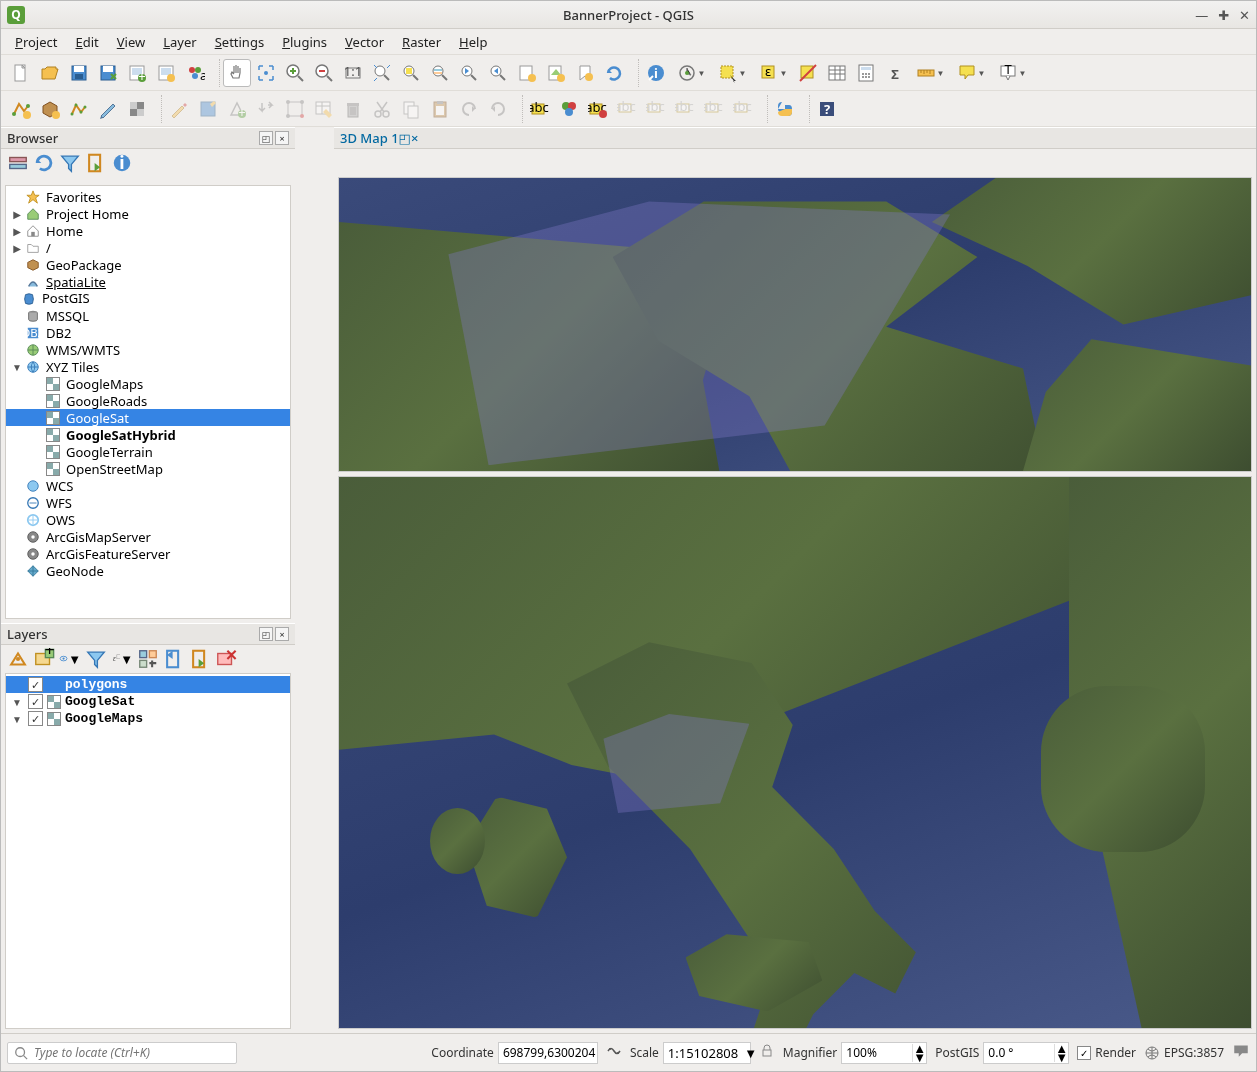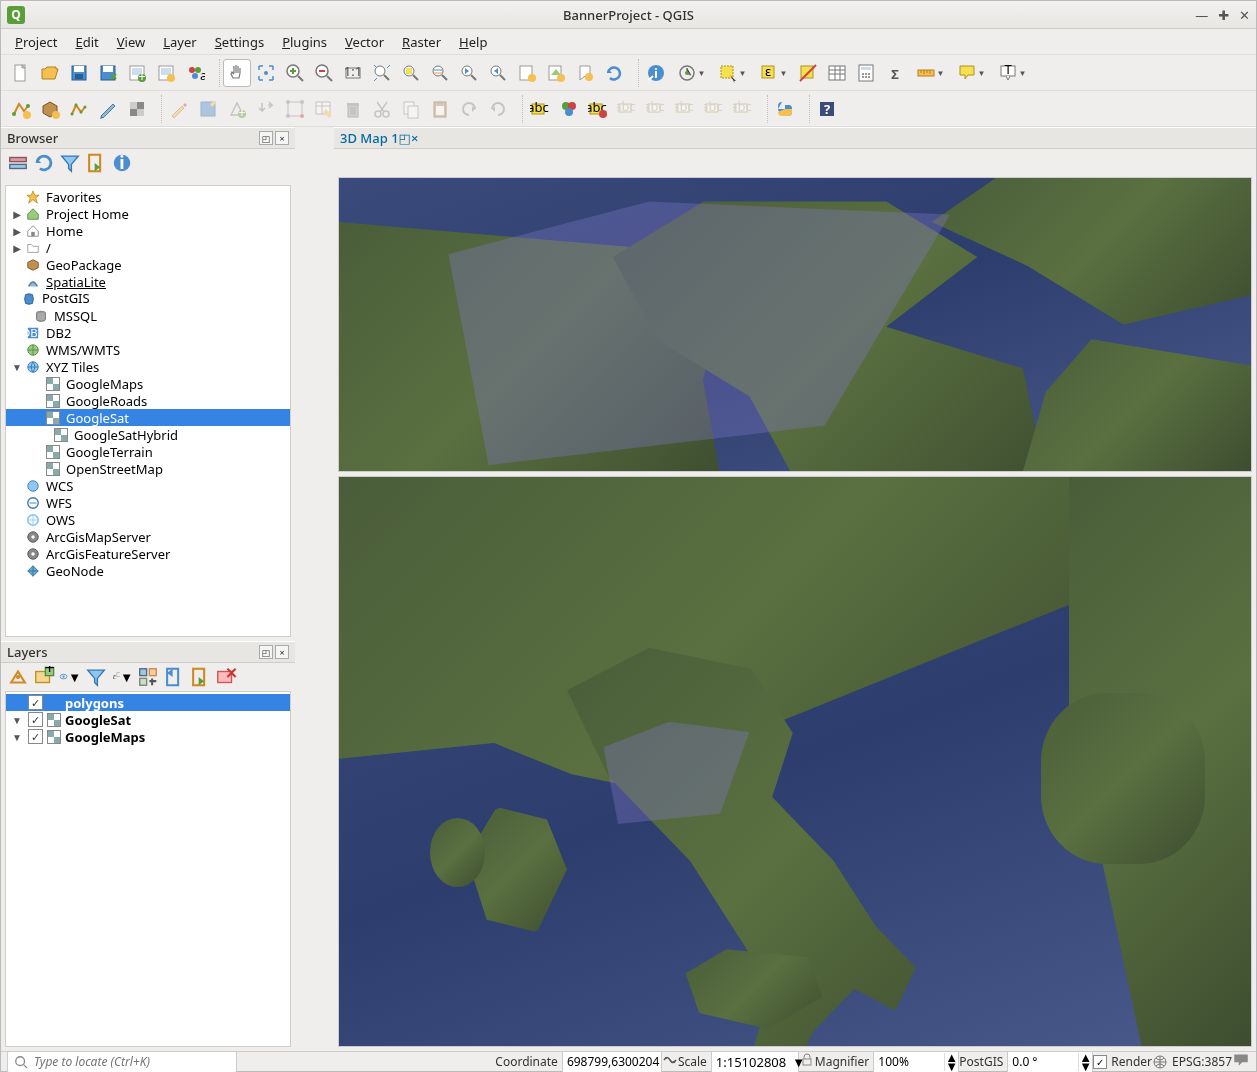--- a/index.html
+++ b/index.html
@@ -36,31 +36,31 @@
   .tree-item .icon-slot svg { width: 14px; height: 14px; }
   .tree-item .label { font-size: 13px; }
   .layers-panel { display: flex; flex-direction: column; height: 410px; }
   .layers-tree { flex: 1; background: #fff; border:1px solid #d0cdc8; margin: 0 4px 4px 4px; padding: 2px 0; overflow-y:auto;}
   .layer-item { display: flex; align-items: center; height: 17px; padding: 0 4px; cursor: pointer;}
   .layer-item.selected { background: #3584e4; color: #fff; }
   .layer-item .expand { width: 14px; text-align: center; font-size: 10px; color:#555;}
   .layer-item .chk { width: 15px; height: 15px; border: 1px solid #888; background: #fff; margin: 0 4px; display: flex; align-items: center; justify-content: center; font-size:11px; color:#333;}
   .layer-item.selected .chk { color:#333;}
   .layer-item .swatch { width: 14px; height: 14px; margin-right: 4px; display:flex; align-items:center; justify-content:center;}
-  .layer-item .label { font-weight: bold; }
+  .layer-item .label { font-weight: bold; font-family: Liberation Mono, monospace; }
   .right-panel { flex: 1; display: flex; flex-direction: column; }
   .map-3d-header { height: 22px; display: flex; align-items: center; padding: 0 6px; background: #e8e6e3; border-top:1px solid #fff; border-bottom: 1px solid #d0cdc8; font-weight:500; color:#0369a1;}
   .map-3d-toolbar { height: 28px; display: flex; align-items: center; padding: 0 6px; gap: 4px; background:#f0eeec;}
   .map-canvas { flex: 1; position: relative; overflow: hidden; margin: 0 4px 4px 4px; border:1px solid #ccc;}
   .map-3d { height: 295px; position: relative; margin: 0 4px 4px 4px; border:1px solid #ccc; overflow:hidden;}
   .terrain-bg { position: absolute; inset: 0; }
   .land { position: absolute; background: linear-gradient(135deg, #4a5d3a, #5a7040, #3d4d30); }
   .sea { position: absolute; background: linear-gradient(160deg, #3a4a7a, #2d3d6d, #4a5a8a); }
   .frustum { position: absolute; background: rgba(130,120,200,0.35); }
-  .statusbar { height: 20px; display: flex; align-items: center; padding: 0 6px; gap: 0; background: #f0eeec; border-top: 1px solid #d0cdc8;}
+  .statusbar { height: 38px; display: flex; align-items: center; padding: 0 6px; gap: 8px; background: #f0eeec; border-top: 1px solid #d0cdc8;}
   .locator { width: 230px; height: 22px; border: 1px solid #ccc; background: #fff; display: flex; align-items: center; padding: 0 6px; gap: 6px; border-radius:2px;}
   .locator input { border: none; outline: none; flex: 1; font-style: italic; color: #888; font-size:12px; background:transparent;}
   .status-field { display: flex; align-items: center; gap: 4px; }
   .status-field .lbl { font-size: 12px; color:#333;}
   .status-input { height: 22px; border: 1px solid #ccc; background: #fff; padding: 0 4px; font-size: 12px; display:flex; align-items:center;}
   .spinbox { display: flex; align-items: center; border: 1px solid #ccc; background: #fff; height: 22px;}
   .spinbox input { border: 0; outline: 0; width: 70px; padding: 0 4px; font-size: 12px;}
   .spinbox .arrows { width: 14px; display: flex; flex-direction: column; font-size: 7px; line-height: 9px; text-align:center; cursor:pointer; border-left:1px solid #ddd;}
   .sb-chk { width: 14px; height: 14px; border: 1px solid #888; background: #fff; display:flex; align-items:center; justify-content:center; font-size:10px;}
   .dim { opacity: 0.4; }
@@ -600,21 +600,21 @@
           </div>
           <div class="tree-item" style="padding-left: 0; align-items: flex-end;">
             <span class="expand"></span>
             <span class="icon-slot">
               <svg viewBox="0 0 16 16">
                 <path d="M4 3 Q8 1 12 3 Q14 8 12 13 Q8 15 4 13 Q2 8 4 3" fill="#4a8dd0" stroke="#2a5d90"></path>
               </svg>
             </span>
             <span class="label">PostGIS</span>
           </div>
-          <div class="tree-item" style="padding-left: 12px;">
+          <div class="tree-item" style="padding-left: 4px;">
             <span class="expand"></span>
             <span class="icon-slot">
               <svg viewBox="0 0 16 16">
                 <ellipse cx="8" cy="4" rx="5" ry="2" fill="#888"></ellipse>
                 <path d="M3 4 L3 12 Q3 14 8 14 Q13 14 13 12 L13 4" fill="#aaa" stroke="#666"></path>
               </svg>
             </span>
             <span class="label">MSSQL</span>
           </div>
           <div class="tree-item" style="padding-left: 4px;">
@@ -661,21 +661,21 @@
             </span>
             <span class="label">GoogleRoads</span>
           </div>
           <div class="tree-item selected" style="padding-left: 24px;">
             <span class="expand"></span>
             <span class="icon-slot">
               <div class="xyz-tile"></div>
             </span>
             <span class="label">GoogleSat</span>
           </div>
-          <div class="tree-item" style="padding-left: 32px;">
+          <div class="tree-item" style="padding-left: 24px; font-weight: bold;">
             <span class="expand"></span>
             <span class="icon-slot">
               <div class="xyz-tile"></div>
             </span>
             <span class="label">GoogleSatHybrid</span>
           </div>
           <div class="tree-item" style="padding-left: 24px;">
             <span class="expand"></span>
             <span class="icon-slot">
               <div class="xyz-tile"></div>

